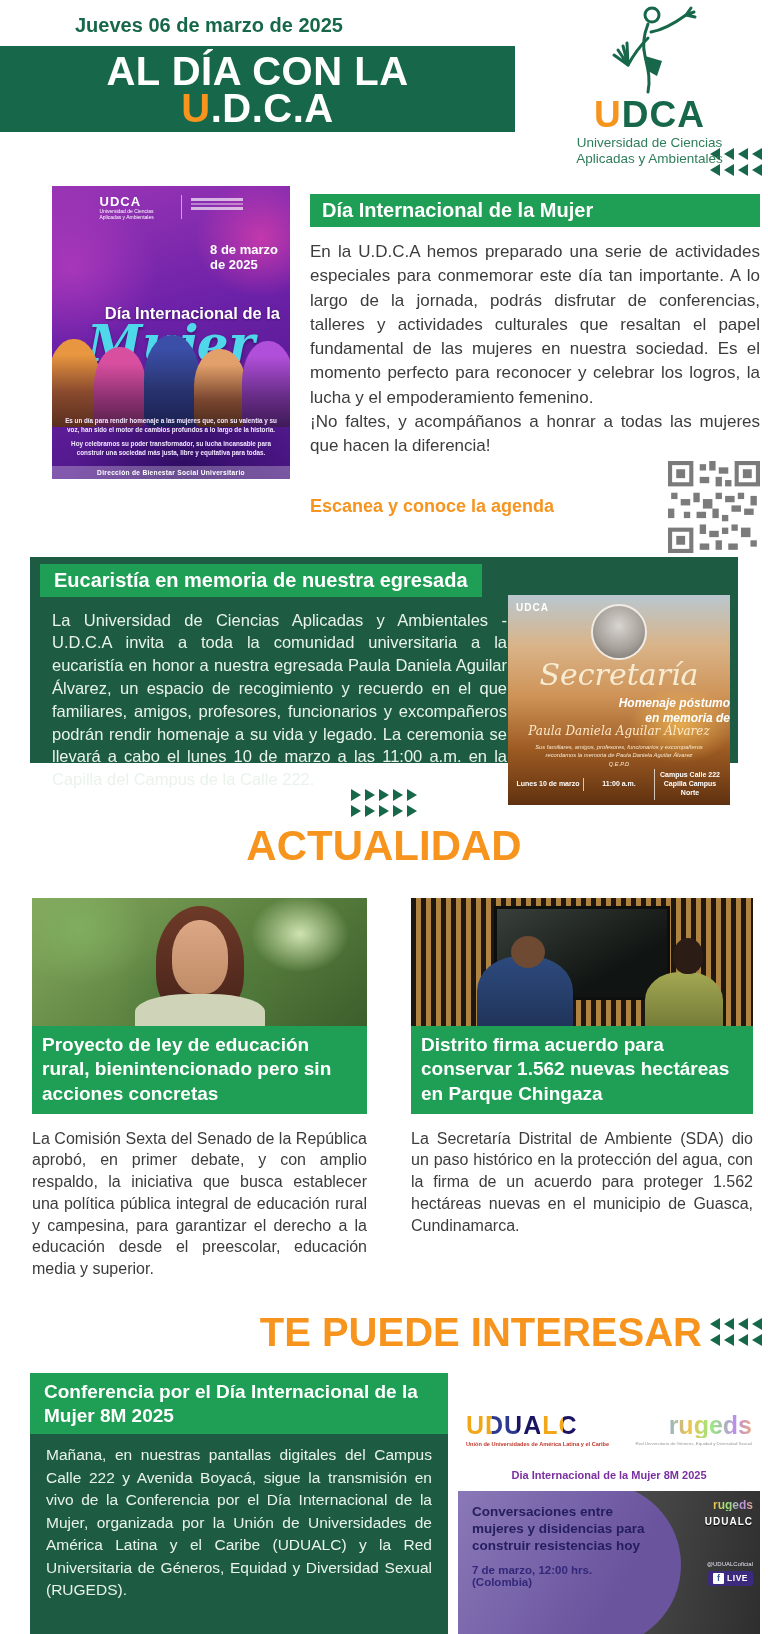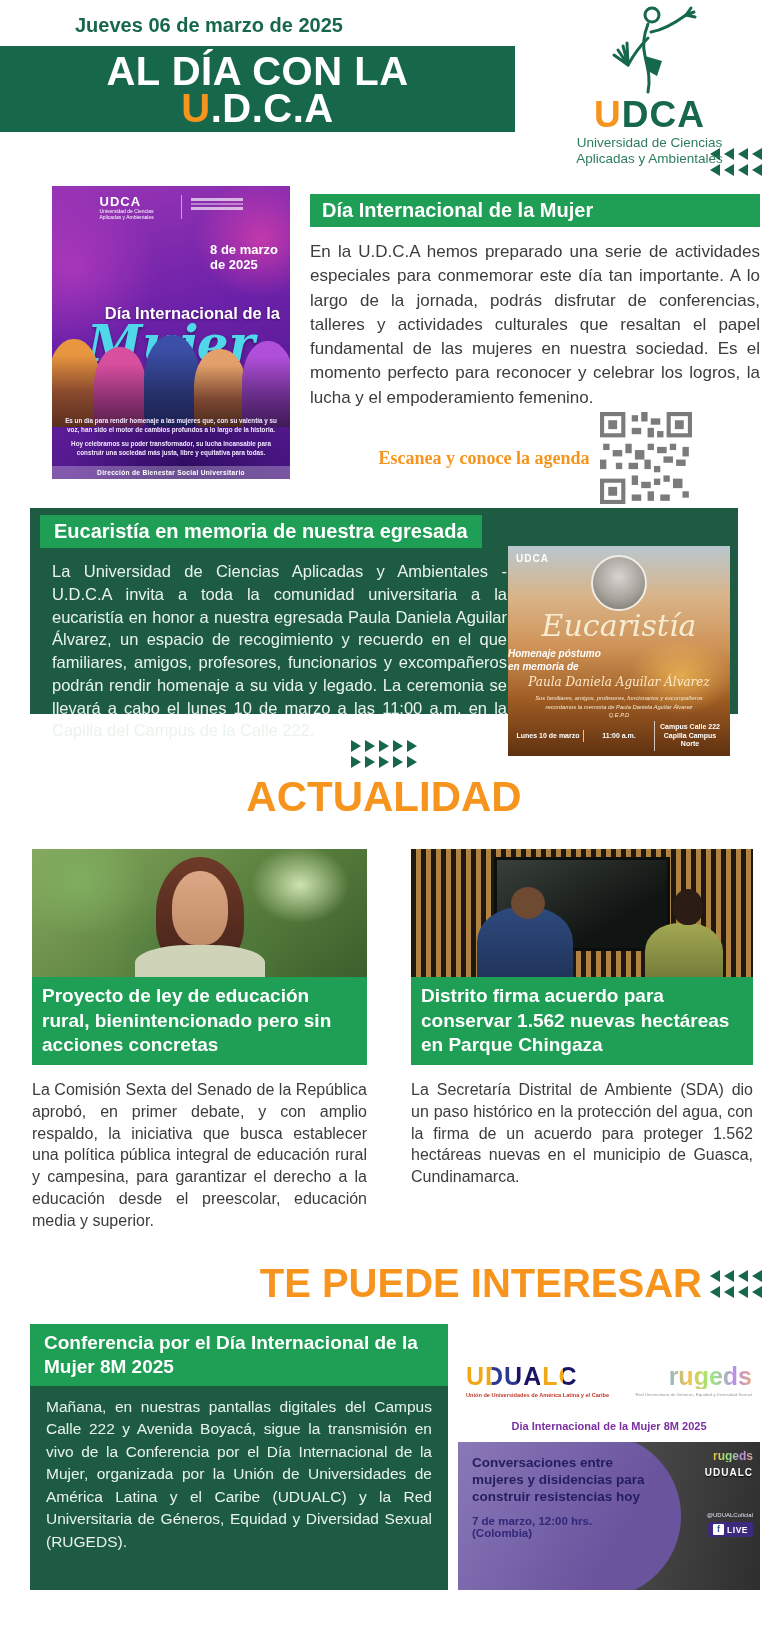--- a/index.html
+++ b/index.html
@@ -36,21 +36,21 @@
   .tl { border-right: 10px solid #17684a; }
   .tr { border-left: 10px solid #17684a; }
 
   
   .art1 { display: flex; margin: 10px 8px 0 52px; gap: 20px; }
   .bar { background: #1f9e55; color: #fff; font-weight: bold; font-size: 20px; padding: 5px 12px; }
   .art1-right { flex: 1; min-width: 0; }
   .art1-right .bar { margin-top: 8px; }
   .btxt { font-size: 17px; line-height: 1.43; text-align: justify; color: #3c3c3c; margin-top: 13px; }
   .btxt.cont { margin-top: 0; }
-  .qr-row { display: flex; justify-content: center; align-items: center; gap: 10px; margin-top: 2px; font-family: Liberation Serif, serif; }
+  .qr-row { display: flex; justify-content: space-between; align-items: center; gap: 10px; margin-top: 2px; }
   .qr-cap { color: #f6941e; font-weight: bold; font-size: 18px; }
 
   
   .poster {
     width: 238px; height: 293px; position: relative; overflow: hidden; color: #fff; flex: none;
     background:
       radial-gradient(95px 85px at 88% 18%, rgba(255,70,170,.55), transparent 70%),
       radial-gradient(120px 110px at 8% 28%, rgba(215,70,200,.45), transparent 72%),
       radial-gradient(140px 120px at 55% 95%, rgba(40,10,90,.8), transparent 80%),
       linear-gradient(165deg, #9a35b5 0%, #6b21a8 45%, #471580 100%);
@@ -95,21 +95,21 @@
       linear-gradient(180deg, #b9c7cf 0%, #d9b489 24%, #cf9357 48%, #9c5a22 74%, #5f3110 100%);
     color: #fff;
   }
   .ep-logo { position: absolute; top: 7px; left: 8px; font-size: 10px; font-weight: bold; letter-spacing: 1px; }
   .ep-photo {
     position: absolute; top: 9px; left: 50%; transform: translateX(-50%);
     width: 56px; height: 56px; border-radius: 50%; border: 2px solid #f0ece4;
     background: radial-gradient(circle at 50% 38%, #d8d4d0 0%, #a8a29c 55%, #6e6862 100%);
   }
   .ep-script { position: absolute; top: 62px; left: 0; right: 0; text-align: center; font-family: "DejaVu Serif", serif; font-style: italic; font-size: 30px; color: #f7ecd2; }
-  .ep-sub { position: absolute; top: 101px; left: 0; right: 0; text-align: left; font-size: 10px; font-weight: bold; font-style: italic; line-height: 1.3; }
+  .ep-sub { position: absolute; top: 101px; left: 0; right: 0; text-align: right; font-size: 12px; font-weight: bold; font-style: italic; line-height: 1.3; }
   .ep-name { position: absolute; top: 129px; left: 0; right: 0; text-align: center; font-family: "DejaVu Serif", serif; font-style: italic; font-size: 12px; color: #fde9c8; }
   .ep-note { position: absolute; top: 148px; left: 4px; right: 4px; text-align: center; font-size: 5.8px; font-style: italic; color: #f7e7cf; line-height: 1.5; }
   .ep-foot { position: absolute; bottom: 5px; left: 5px; right: 5px; display: flex; align-items: center; font-size: 7px; font-weight: bold; }
   .ep-foot .c { flex: 1; text-align: center; padding: 2px 3px; line-height: 1.25; }
   .ep-foot .c + .c { border-left: 1px solid rgba(255,255,255,.7); }
 
   
   .grid { display: flex; gap: 44px; margin: 28px 0 0 32px; }
   .colL { width: 335px; } .colR { width: 342px; }
   .nimg { height: 128px; position: relative; overflow: hidden; }
@@ -245,20 +245,21 @@
     <div class="pm-caps">
       <p>Es un día para rendir homenaje a las mujeres que, con su valentía y su voz, han sido el motor de cambios profundos a lo largo de la historia.</p>
       <p>Hoy celebramos su poder transformador, su lucha incansable para construir una sociedad más justa, libre y equitativa para todas.</p>
     </div>
     <div class="pm-foot">Dirección de Bienestar Social Universitario</div>
   </div>
 
   <div class="art1-right">
     <div class="bar">Día Internacional de la Mujer</div>
     <p class="btxt">En la U.D.C.A hemos preparado una serie de actividades especiales para conmemorar este día tan importante. A lo largo de la jornada, podrás disfrutar de conferencias, talleres y actividades culturales que resaltan el papel fundamental de las mujeres en nuestra sociedad. Es el momento perfecto para reconocer y celebrar los logros, la lucha y el empoderamiento femenino.</p>
+    <p class="btxt cont">¡No faltes, y acompáñanos a honrar a todas las mujeres que hacen la diferencia!</p>
     <div class="qr-row">
       <span class="qr-cap">Escanea y conoce la agenda</span>
       <svg width="92" height="92" viewBox="0 0 29 29">
         <g fill="#7b7b7b">
           <rect x="0" y="0" width="8" height="8"></rect>
             <rect x="21" y="0" width="8" height="8"></rect>
             <rect x="0" y="21" width="8" height="8"></rect>
         </g>
         <g fill="#ffffff">
           <rect x="1.3" y="1.3" width="5.4" height="5.4"></rect>
@@ -304,21 +305,21 @@
     </div>
   </div>
 </div>
 
 <div class="euc">
   <div class="bar">Eucaristía en memoria de nuestra egresada</div>
   <p class="ebody">La Universidad de Ciencias Aplicadas y Ambientales - U.D.C.A invita a toda la comunidad universitaria a la eucaristía en honor a nuestra egresada Paula Daniela Aguilar Álvarez, un espacio de recogimiento y recuerdo en el que familiares, amigos, profesores, funcionarios y excompañeros podrán rendir homenaje a su vida y legado. La ceremonia se llevará a cabo el lunes 10 de marzo a las 11:00 a.m. en la Capilla del Campus de la Calle 222.</p>
   <div class="ep">
     <div class="ep-logo">UDCA</div>
     <div class="ep-photo"></div>
-    <div class="ep-script">Eucaristía</div>
+    <div class="ep-script">Secretaría</div>
     <div class="ep-sub">
       <div>Homenaje póstumo</div>
       <div>en memoria de</div>
     </div>
     <div class="ep-name">Paula Daniela Aguilar Álvarez</div>
     <div class="ep-note">
       <div>Sus familiares, amigos, profesores, funcionarios y excompañeros</div>
       <div>recordamos la memoria de Paula Daniela Aguilar Álvarez</div>
       <div>Q.E.P.D</div>
     </div>

